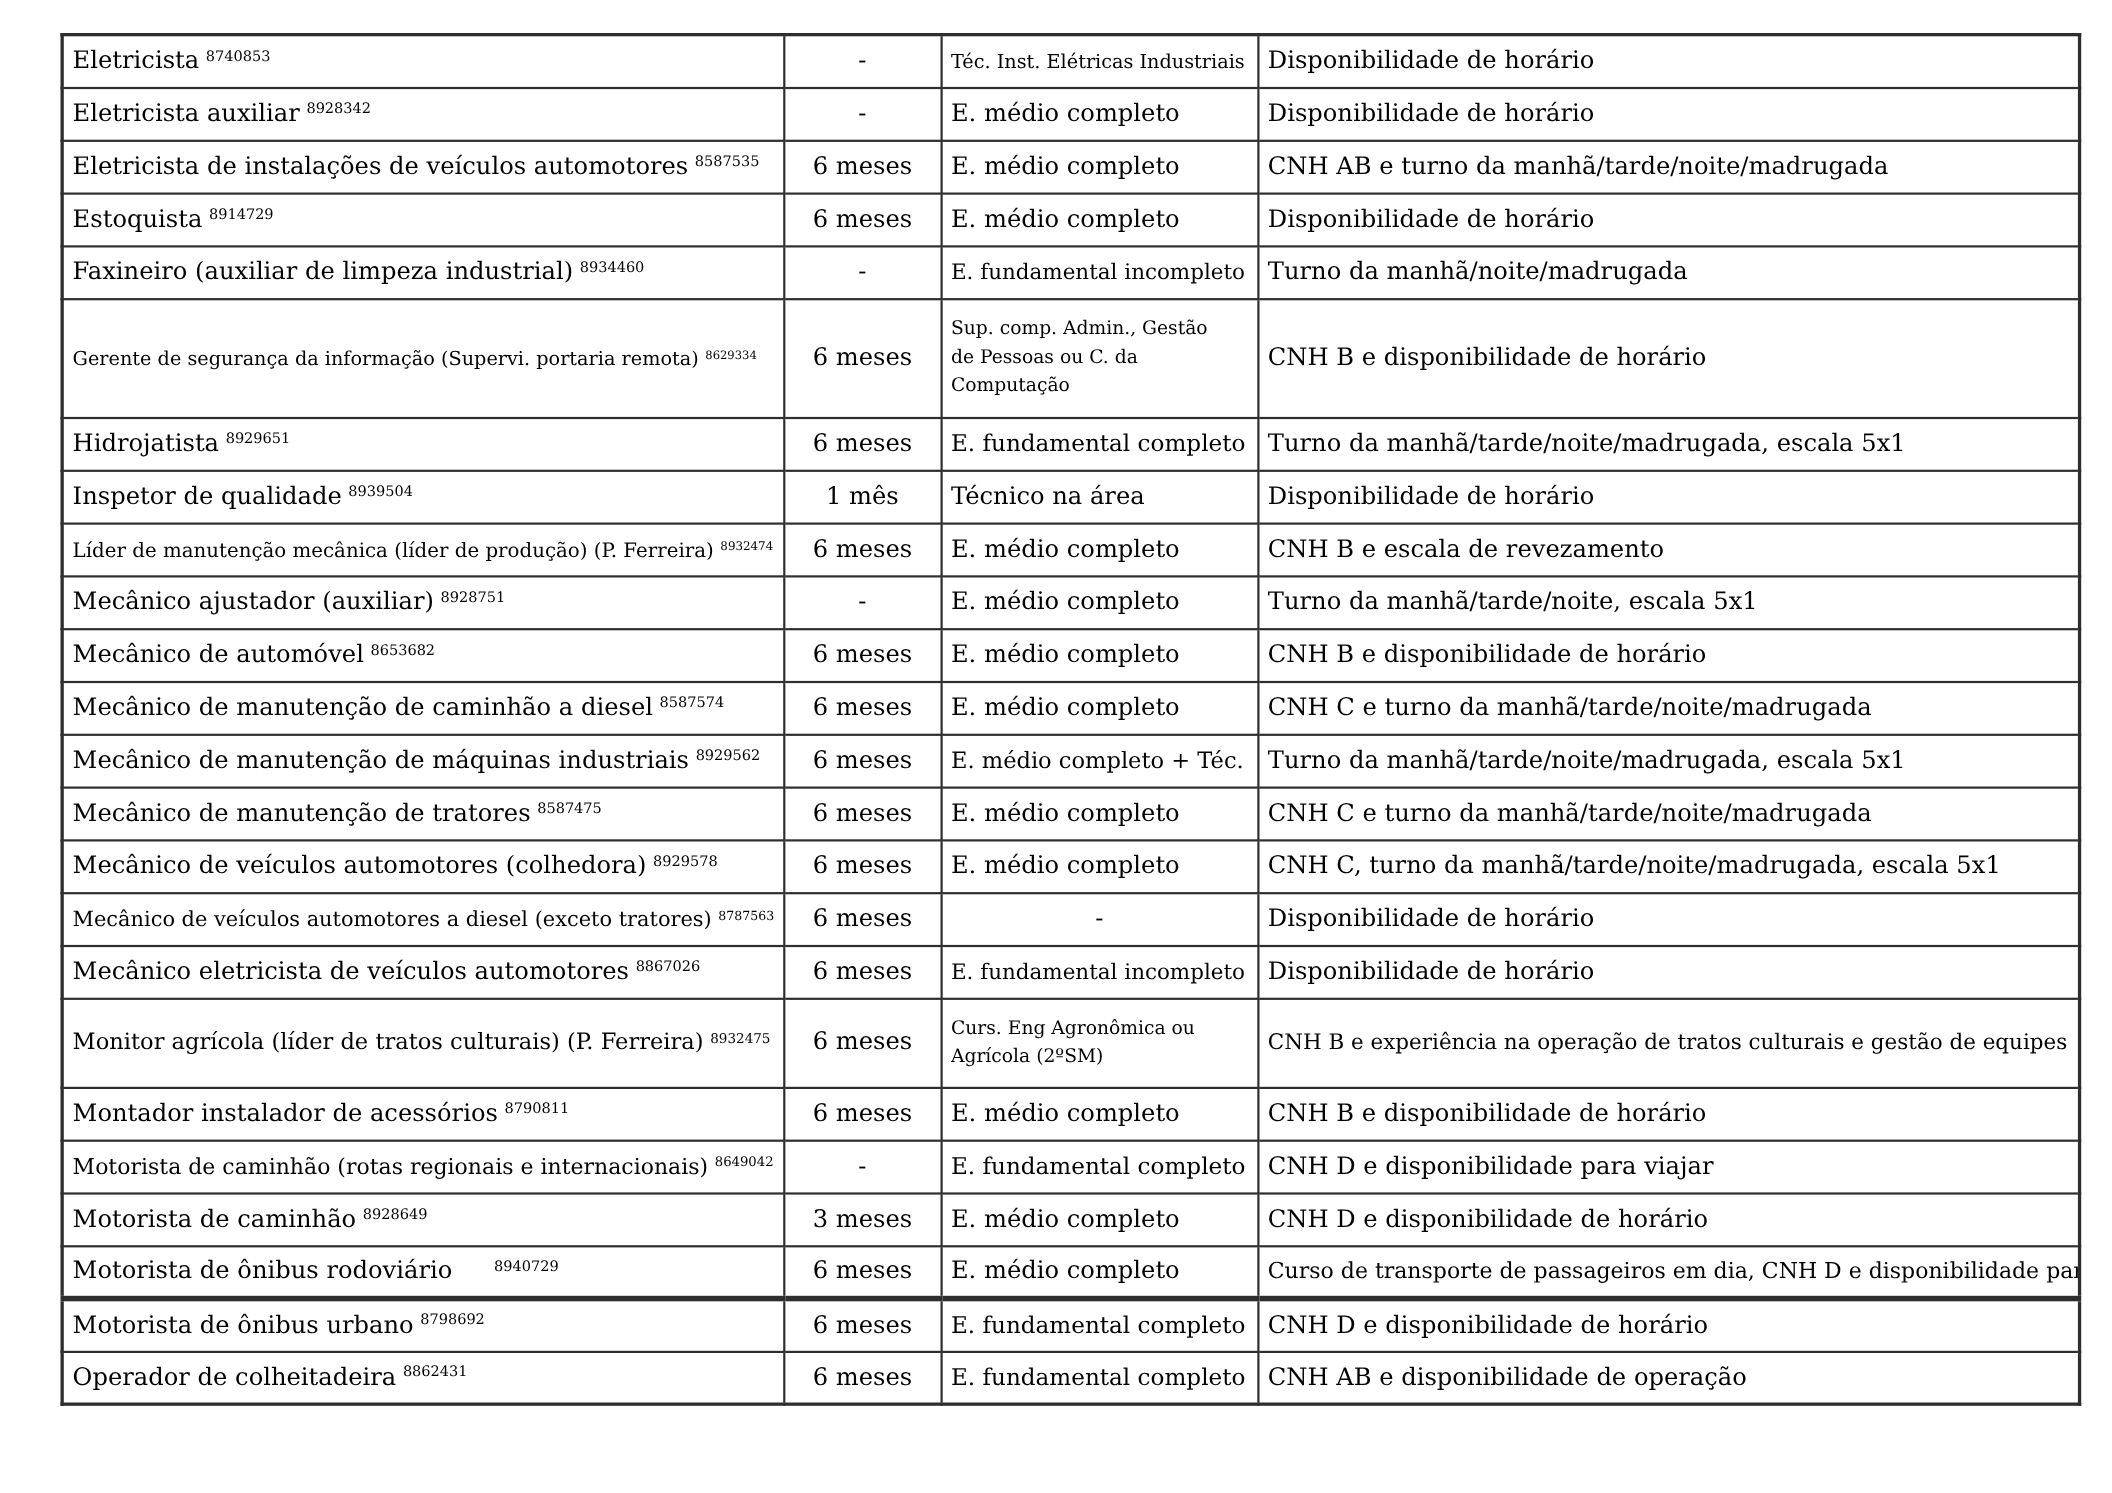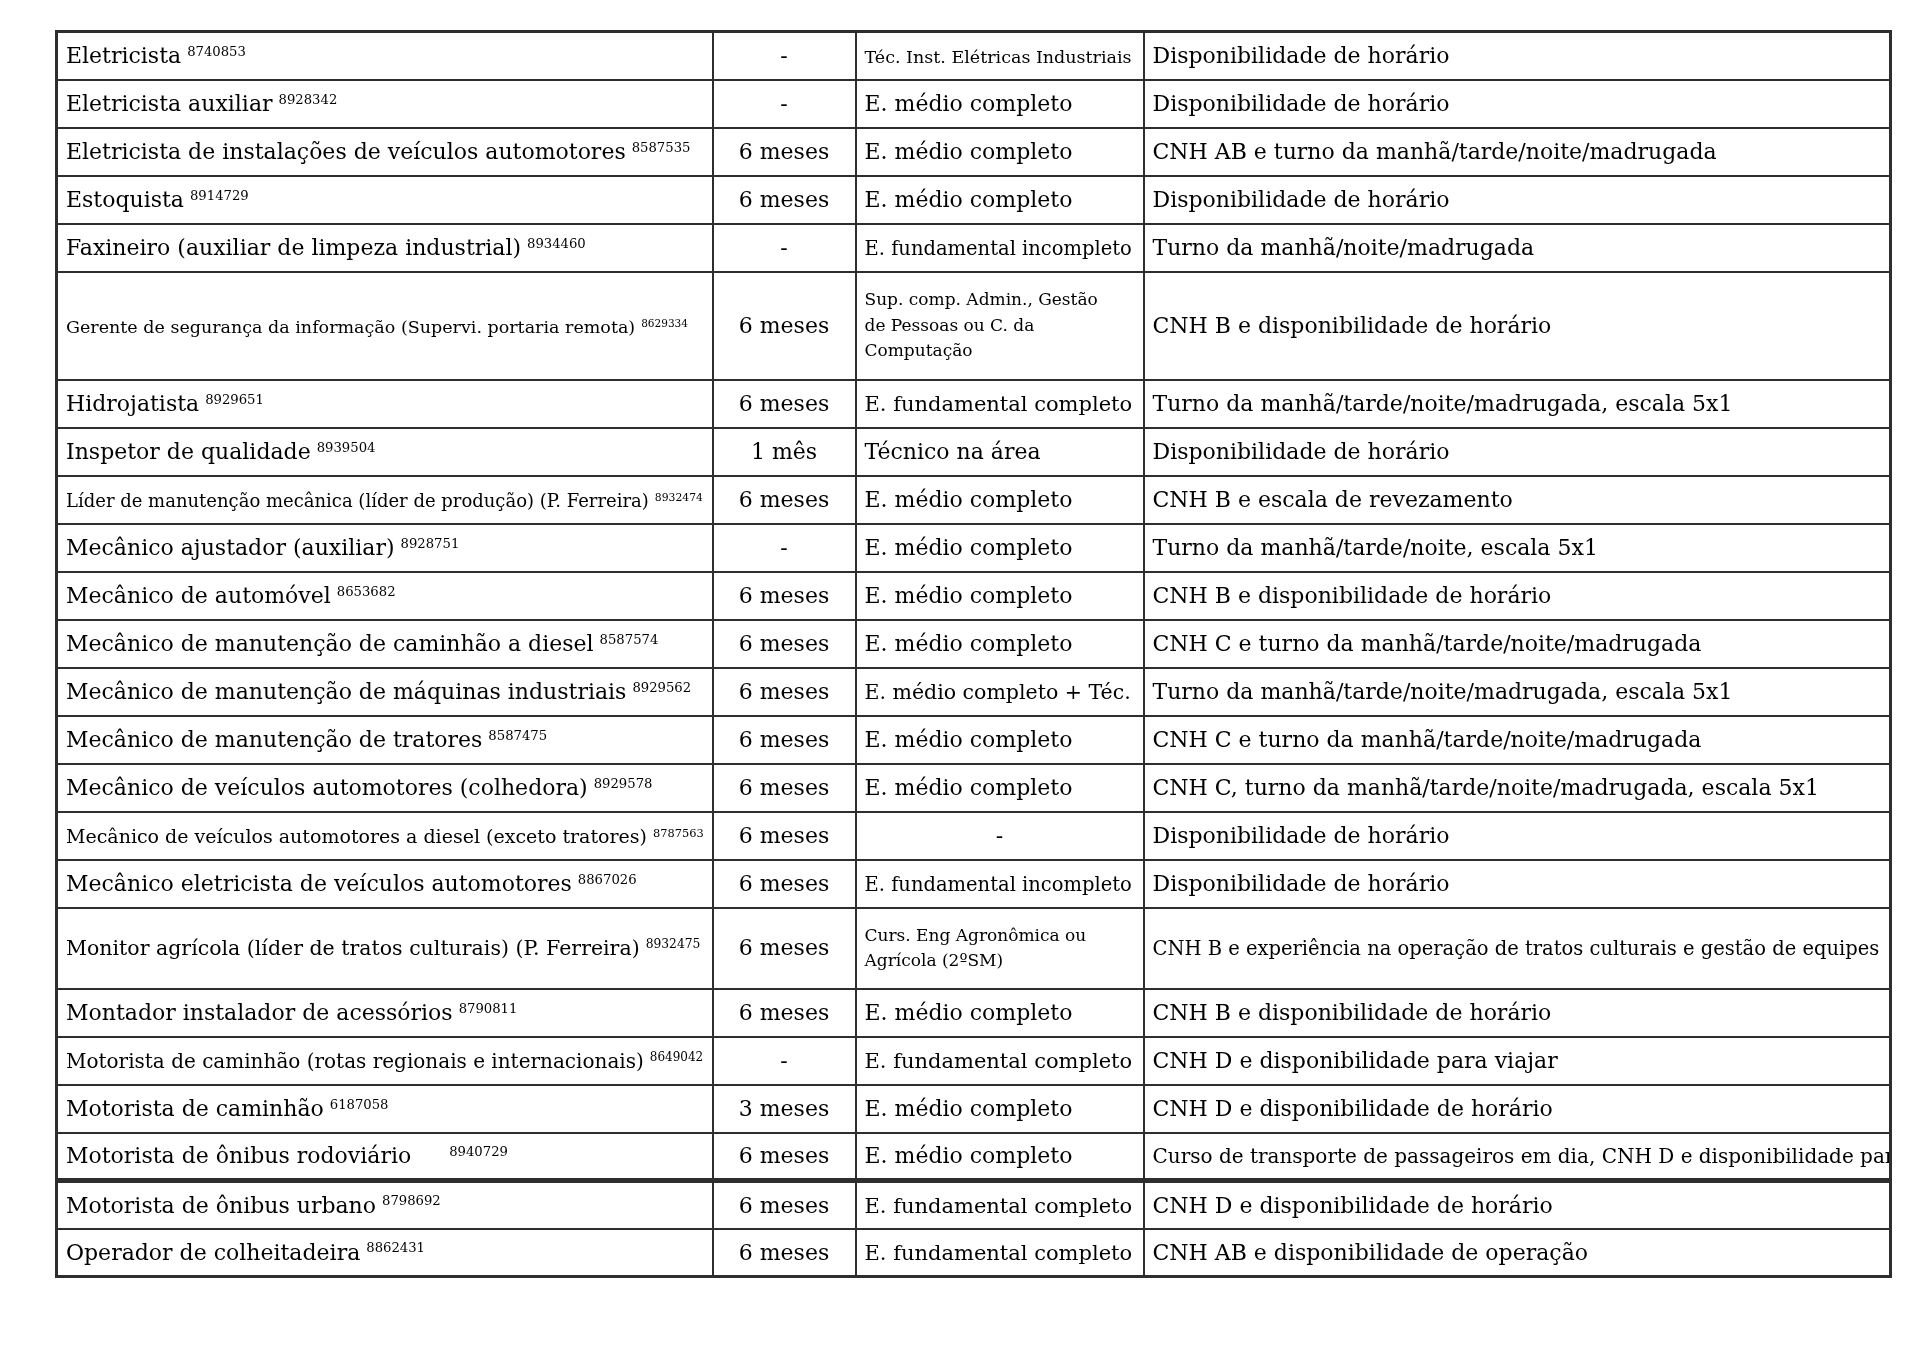--- a/index.html
+++ b/index.html
@@ -188,21 +188,21 @@
           <td class="cell-edu"><span class="fit nowrap">E. médio completo</span></td>
           <td class="cell-req"><span class="fit nowrap">CNH B e disponibilidade de horário</span></td>
         </tr>
         <tr>
           <td class="cell-job"><span class="fit nowrap" style="font-size: 20px;"><span class="job-title-text">Motorista de caminhão (rotas regionais e internacionais)</span><sup class="job-code">8649042</sup></span></td>
           <td class="cell-exp"><span class="fit nowrap">-</span></td>
           <td class="cell-edu"><span class="fit nowrap" style="font-size: 21px;">E. fundamental completo</span></td>
           <td class="cell-req"><span class="fit nowrap">CNH D e disponibilidade para viajar</span></td>
         </tr>
         <tr>
-          <td class="cell-job"><span class="fit nowrap"><span class="job-title-text">Motorista de caminhão</span><sup class="job-code">6187058</sup></span></td>
+          <td class="cell-job"><span class="fit nowrap"><span class="job-title-text">Motorista de caminhão</span><sup class="job-code">8928649</sup></span></td>
           <td class="cell-exp"><span class="fit nowrap">3 meses</span></td>
           <td class="cell-edu"><span class="fit nowrap">E. médio completo</span></td>
           <td class="cell-req"><span class="fit nowrap">CNH D e disponibilidade de horário</span></td>
         </tr>
         <tr class="heavy">
           <td class="cell-job"><span class="fit nowrap"><span class="job-title-text">Motorista de ônibus rodoviário</span><sup class="job-code gap">8940729</sup></span></td>
           <td class="cell-exp"><span class="fit nowrap">6 meses</span></td>
           <td class="cell-edu"><span class="fit nowrap">E. médio completo</span></td>
           <td class="cell-req"><span class="fit nowrap" style="font-size: 20px;">Curso de transporte de passageiros em dia, CNH D e disponibilidade para viajar</span></td>
         </tr>

